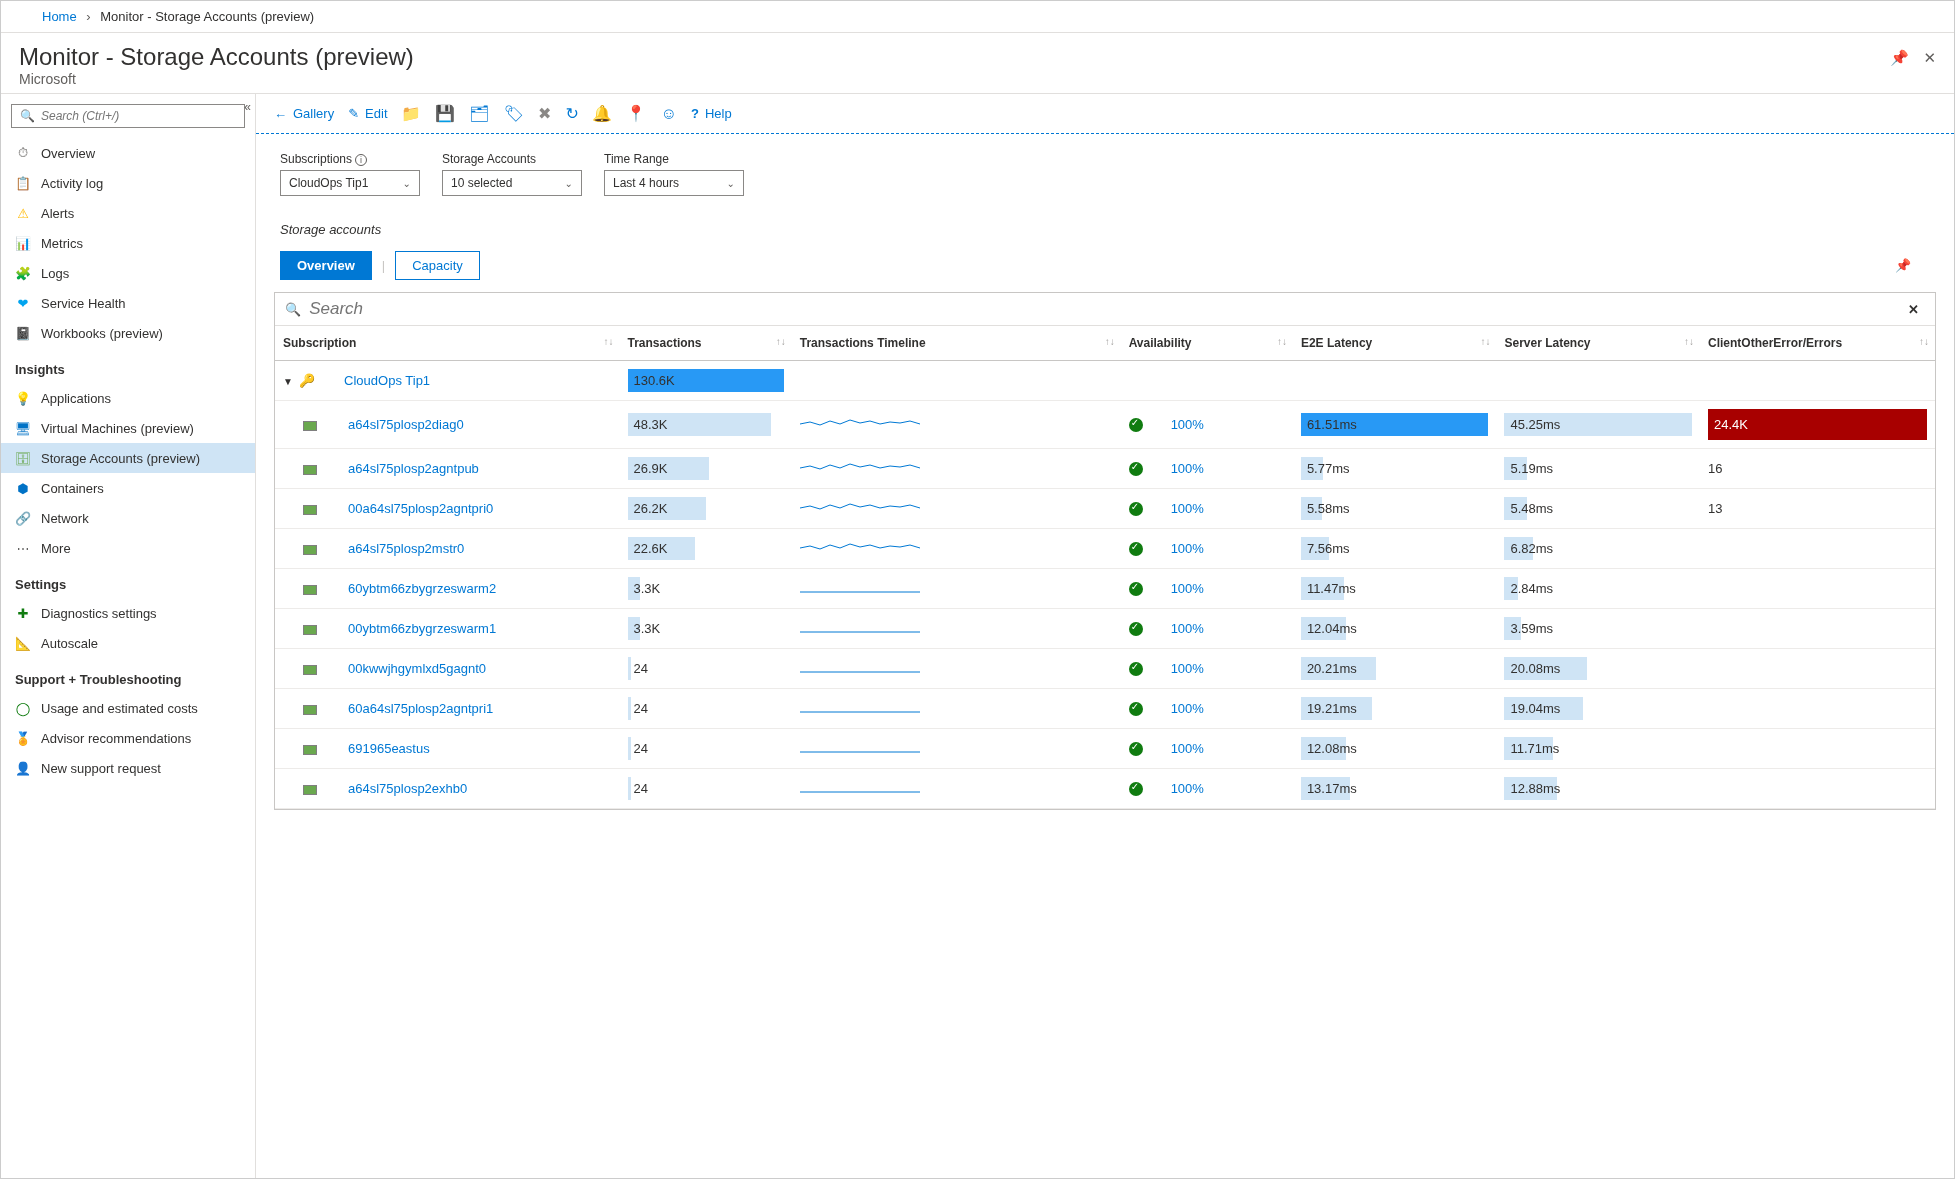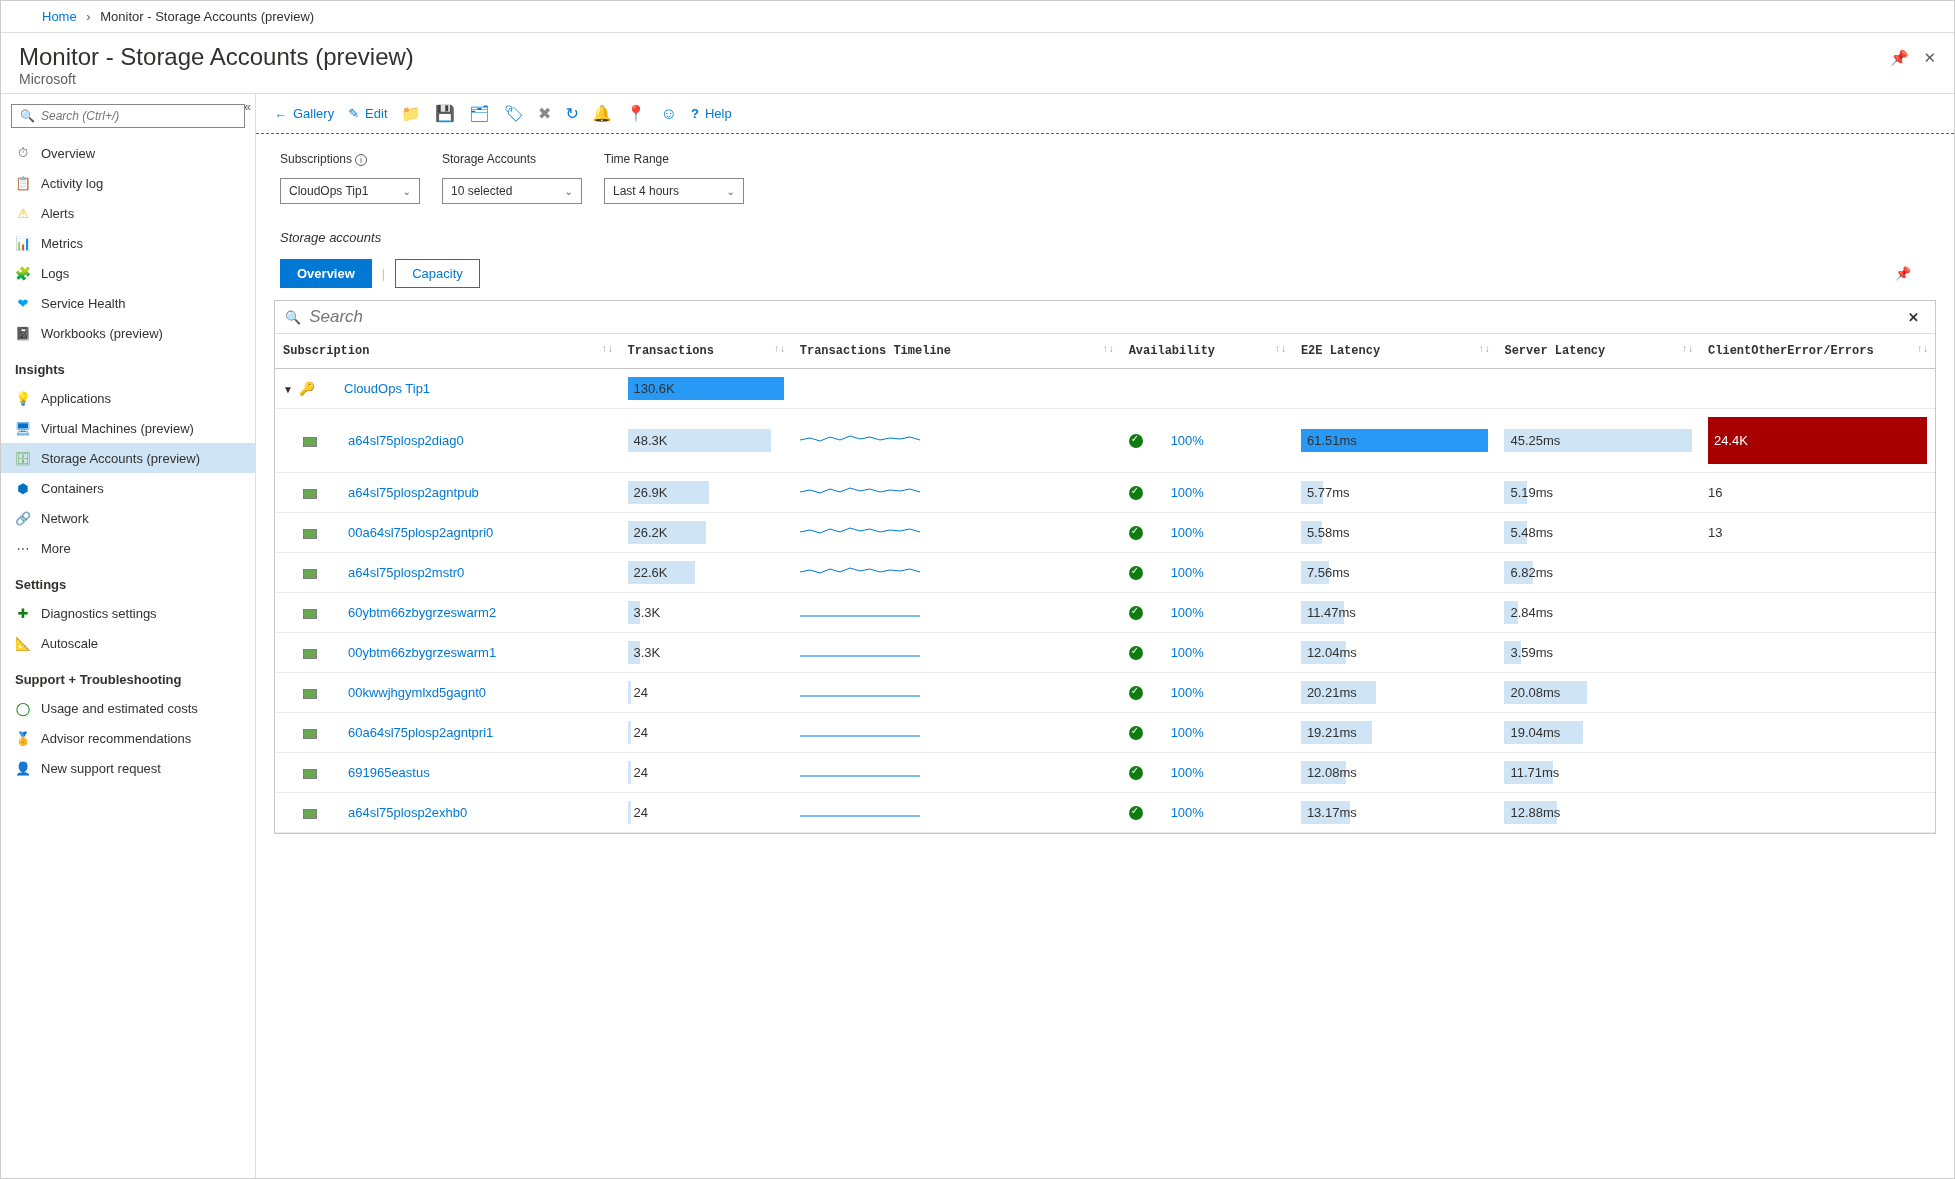--- a/index.html
+++ b/index.html
@@ -29,21 +29,21 @@
 .nav-item.active { background: #cfe4f5; }
 .nav-icon { width: 16px; height: 16px; display: inline-flex; align-items: center; justify-content: center; font-size: 13px; }
 
 .main { flex: 1; display: flex; flex-direction: column; min-width: 0; }
 .toolbar { display: flex; align-items: center; gap: 14px; padding: 10px 18px; border-bottom: 1px dashed #0078d4; }
 .toolbar .tbtn { display: flex; align-items: center; gap: 6px; cursor: pointer; font-size: 13px; color: #0078d4; }
 .toolbar .ticon { color: #0078d4; font-size: 16px; cursor: pointer; }
 .toolbar .ticon.gray { color: #8a8886; }
 
 .filters { display: flex; gap: 22px; padding: 18px 24px 6px; }
-.filter label { display: block; font-size: 12px; margin-bottom: 12px; }
+.filter label { display: block; font-size: 12px; margin-bottom: 4px; }
 .filter .info { display:inline-block; width:12px; height:12px; border:1px solid #605e5c; border-radius:50%; font-size:9px; text-align:center; line-height:11px; margin-left:3px; color:#605e5c;}
 .select { border: 1px solid #8a8886; padding: 5px 8px; min-width: 140px; display: flex; justify-content: space-between; align-items: center; font-size: 12px; background: #fff; cursor: pointer; }
 .select .caret { font-size: 10px; color: #605e5c; }
 
 .summary { padding: 14px 24px; }
 .summary .big { font-size: 30px; font-weight: 700; }
 .summary .label { font-style: italic; font-size: 13px; margin-top: 6px; }
 
 .tabs-row { display: flex; align-items: center; gap: 10px; padding: 0 24px 12px; }
 .view-tab { border: 1px solid #0078d4; padding: 6px 16px; font-size: 13px; cursor: pointer; color: #0078d4; background: #fff; }
@@ -51,36 +51,36 @@
 .tabs-sep { color: #c8c6c4; }
 .tabs-spacer { flex: 1; }
 
 .grid-wrap { margin: 0 18px 18px; border: 1px solid #c8c6c4; }
 .grid-search { display:flex; align-items:center; padding:6px 10px; border-bottom:1px solid #e1dfdd; }
 .grid-search .sicon { color:#605e5c; font-size:13px; margin-right:8px; }
 .grid-search input { border:none; outline:none; flex:1; font-size:17px; font-style:italic; }
 .grid-search .clear { color:#323130; font-weight:bold; cursor:pointer; padding:0 6px; }
 
 table { width:100%; border-collapse: collapse; table-layout: fixed; }
-th { text-align:left; font-weight:600; font-size:12px; padding:10px 8px; border-bottom:1px solid #c8c6c4; position:relative;font-family:Liberation Mono, monospace; }
+th { text-align:left; font-weight:600; font-size:12px; padding:10px 8px; border-bottom:1px solid #c8c6c4; position:relative; }
 th .sort { position:absolute; right:6px; color:#a19f9d; font-size:10px; }
 td { padding:8px 8px; border-bottom:1px solid #edebe9; font-size:13px; vertical-align: middle; overflow:hidden; white-space:nowrap; text-overflow:ellipsis; }
 
 .row-group td { background:#fff; }
 .row-group .tri { display:inline-block; transform: rotate(0deg); margin-right:6px; font-size:10px; }
 .row-group .key { color:#ffb900; margin-right:6px; }
 .row-name { color:#0078d4; }
 .row-indent { padding-left:28px; }
 .sicon-store { display:inline-block; width:14px; height:10px; background:linear-gradient(#6aa84f,#6aa84f); border:1px solid #7f7f7f; margin-right:8px; vertical-align:middle; }
 
 .cell-bar { position:relative; display:block; padding:4px 6px; color:#323130; }
 .cell-bar .bar-bg { position:absolute; left:0; top:0; bottom:0; background:#cfe4f5; z-index:0; }
 .cell-bar .bar-bg.dark { background:#2899f5; }
 .cell-bar .val { position:relative; z-index:1; }
-.cell-error { background:#a80000; color:#fff; padding:16px 6px; display:block; }
+.cell-error { background:#a80000; color:#fff; padding:8px 6px; display:block; }
 
 .avail { color:#0078d4; }
 .avail-icon { display:inline-block; width:14px; height:14px; background:#107c10; border-radius:50%; position:relative; vertical-align:middle; margin-right:5px; }
 .avail-icon::after { content:"✓"; color:#fff; font-size:10px; position:absolute; left:2px; top:-1px; }
 
 .sparkline { display:inline-block; width:120px; height:14px; }
 
 col.c-sub{width:220px;} col.c-tx{width:110px;} col.c-tl{width:210px;} col.c-av{width:110px;} col.c-e2e{width:130px;} col.c-sl{width:130px;} col.c-err{width:150px;}
 </style>
 </head>

